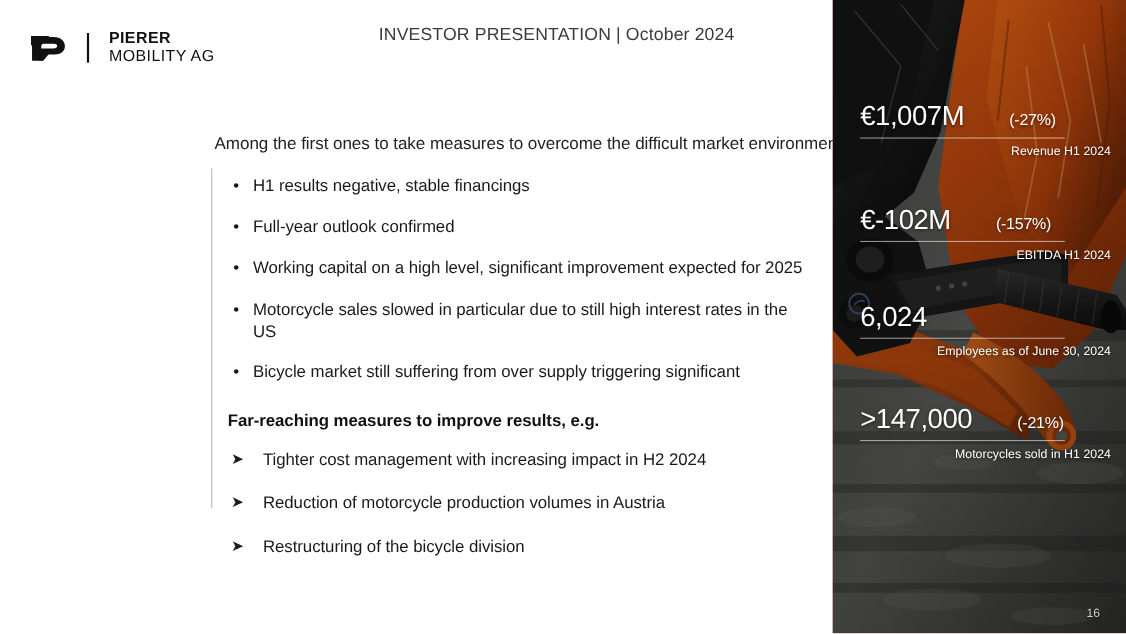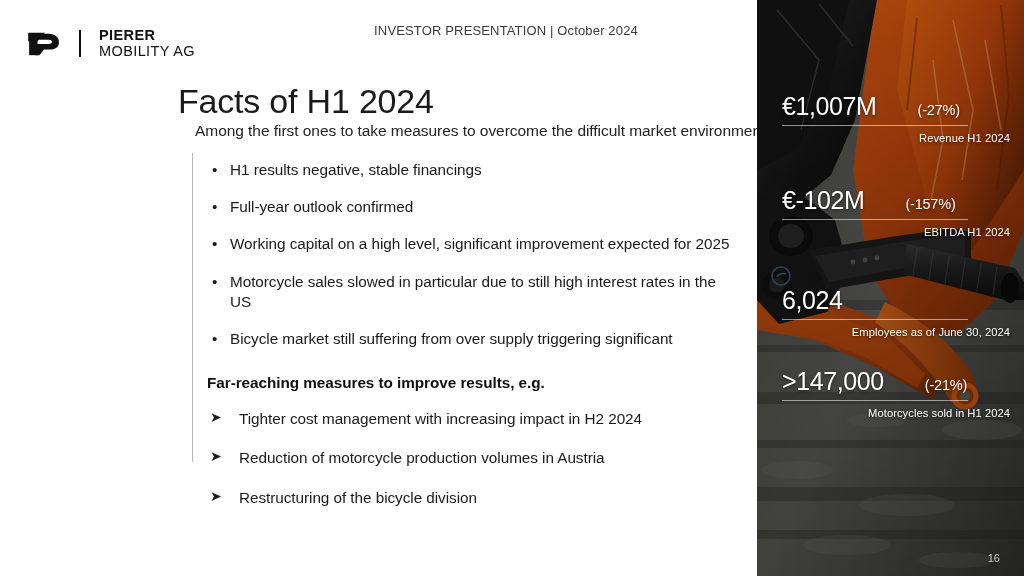--- a/index.html
+++ b/index.html
@@ -57,21 +57,21 @@
     letter-spacing: 0.4px;
     color: #111111;
   }
 
   .header-meta {
     position: absolute;
     top: 23px;
     left: 0;
     width: 757px;
     text-align: center;
-    font-size: 13px;
+    font-size: 16px;
     color: #3a3a3a;
     letter-spacing: 0.15px;
     padding-left: 255px;
     box-sizing: border-box;
   }
 
   
   .title {
     position: absolute;
     left: 178px;
@@ -228,21 +228,21 @@
     font-size: 11.2px;
     color: #ffffff;
     letter-spacing: 0.05px;
     text-shadow: 0 1px 3px rgba(0,0,0,0.6);
     white-space: nowrap;
     text-align: right;
   }
 
   #kpi-0 { top: 92px; }
   #kpi-1 { top: 186px; }
-  #kpi-2 { top: 286px; }
+  #kpi-2 { top: 274px; }
   #kpi-3 { top: 367px; }
 
   .page-number {
     position: absolute;
     right: 24px;
     bottom: 12px;
     font-size: 11px;
     color: #cfcfcf;
     text-shadow: 0 1px 2px rgba(0,0,0,0.7);
   }
@@ -260,21 +260,20 @@
     </svg>
     <div class="logo-rule"></div>
     <div class="logo-text">
       <span class="l1">PIERER</span>
       <span class="l2">MOBILITY AG</span>
     </div>
   </div>
 
   <div class="header-meta">INVESTOR PRESENTATION | October 2024</div>
 
-  <div class="title">Facts of H1 2024</div>
   <div class="subtitle">Among the first ones to take measures to overcome the difficult market environment</div>
 
   <div class="vrule"></div>
 
   <div class="body-area">
 
     <ul class="bullet-list">
       <li>
         <span class="dot">•</span>
         <span>H1 results negative, stable financings</span>

